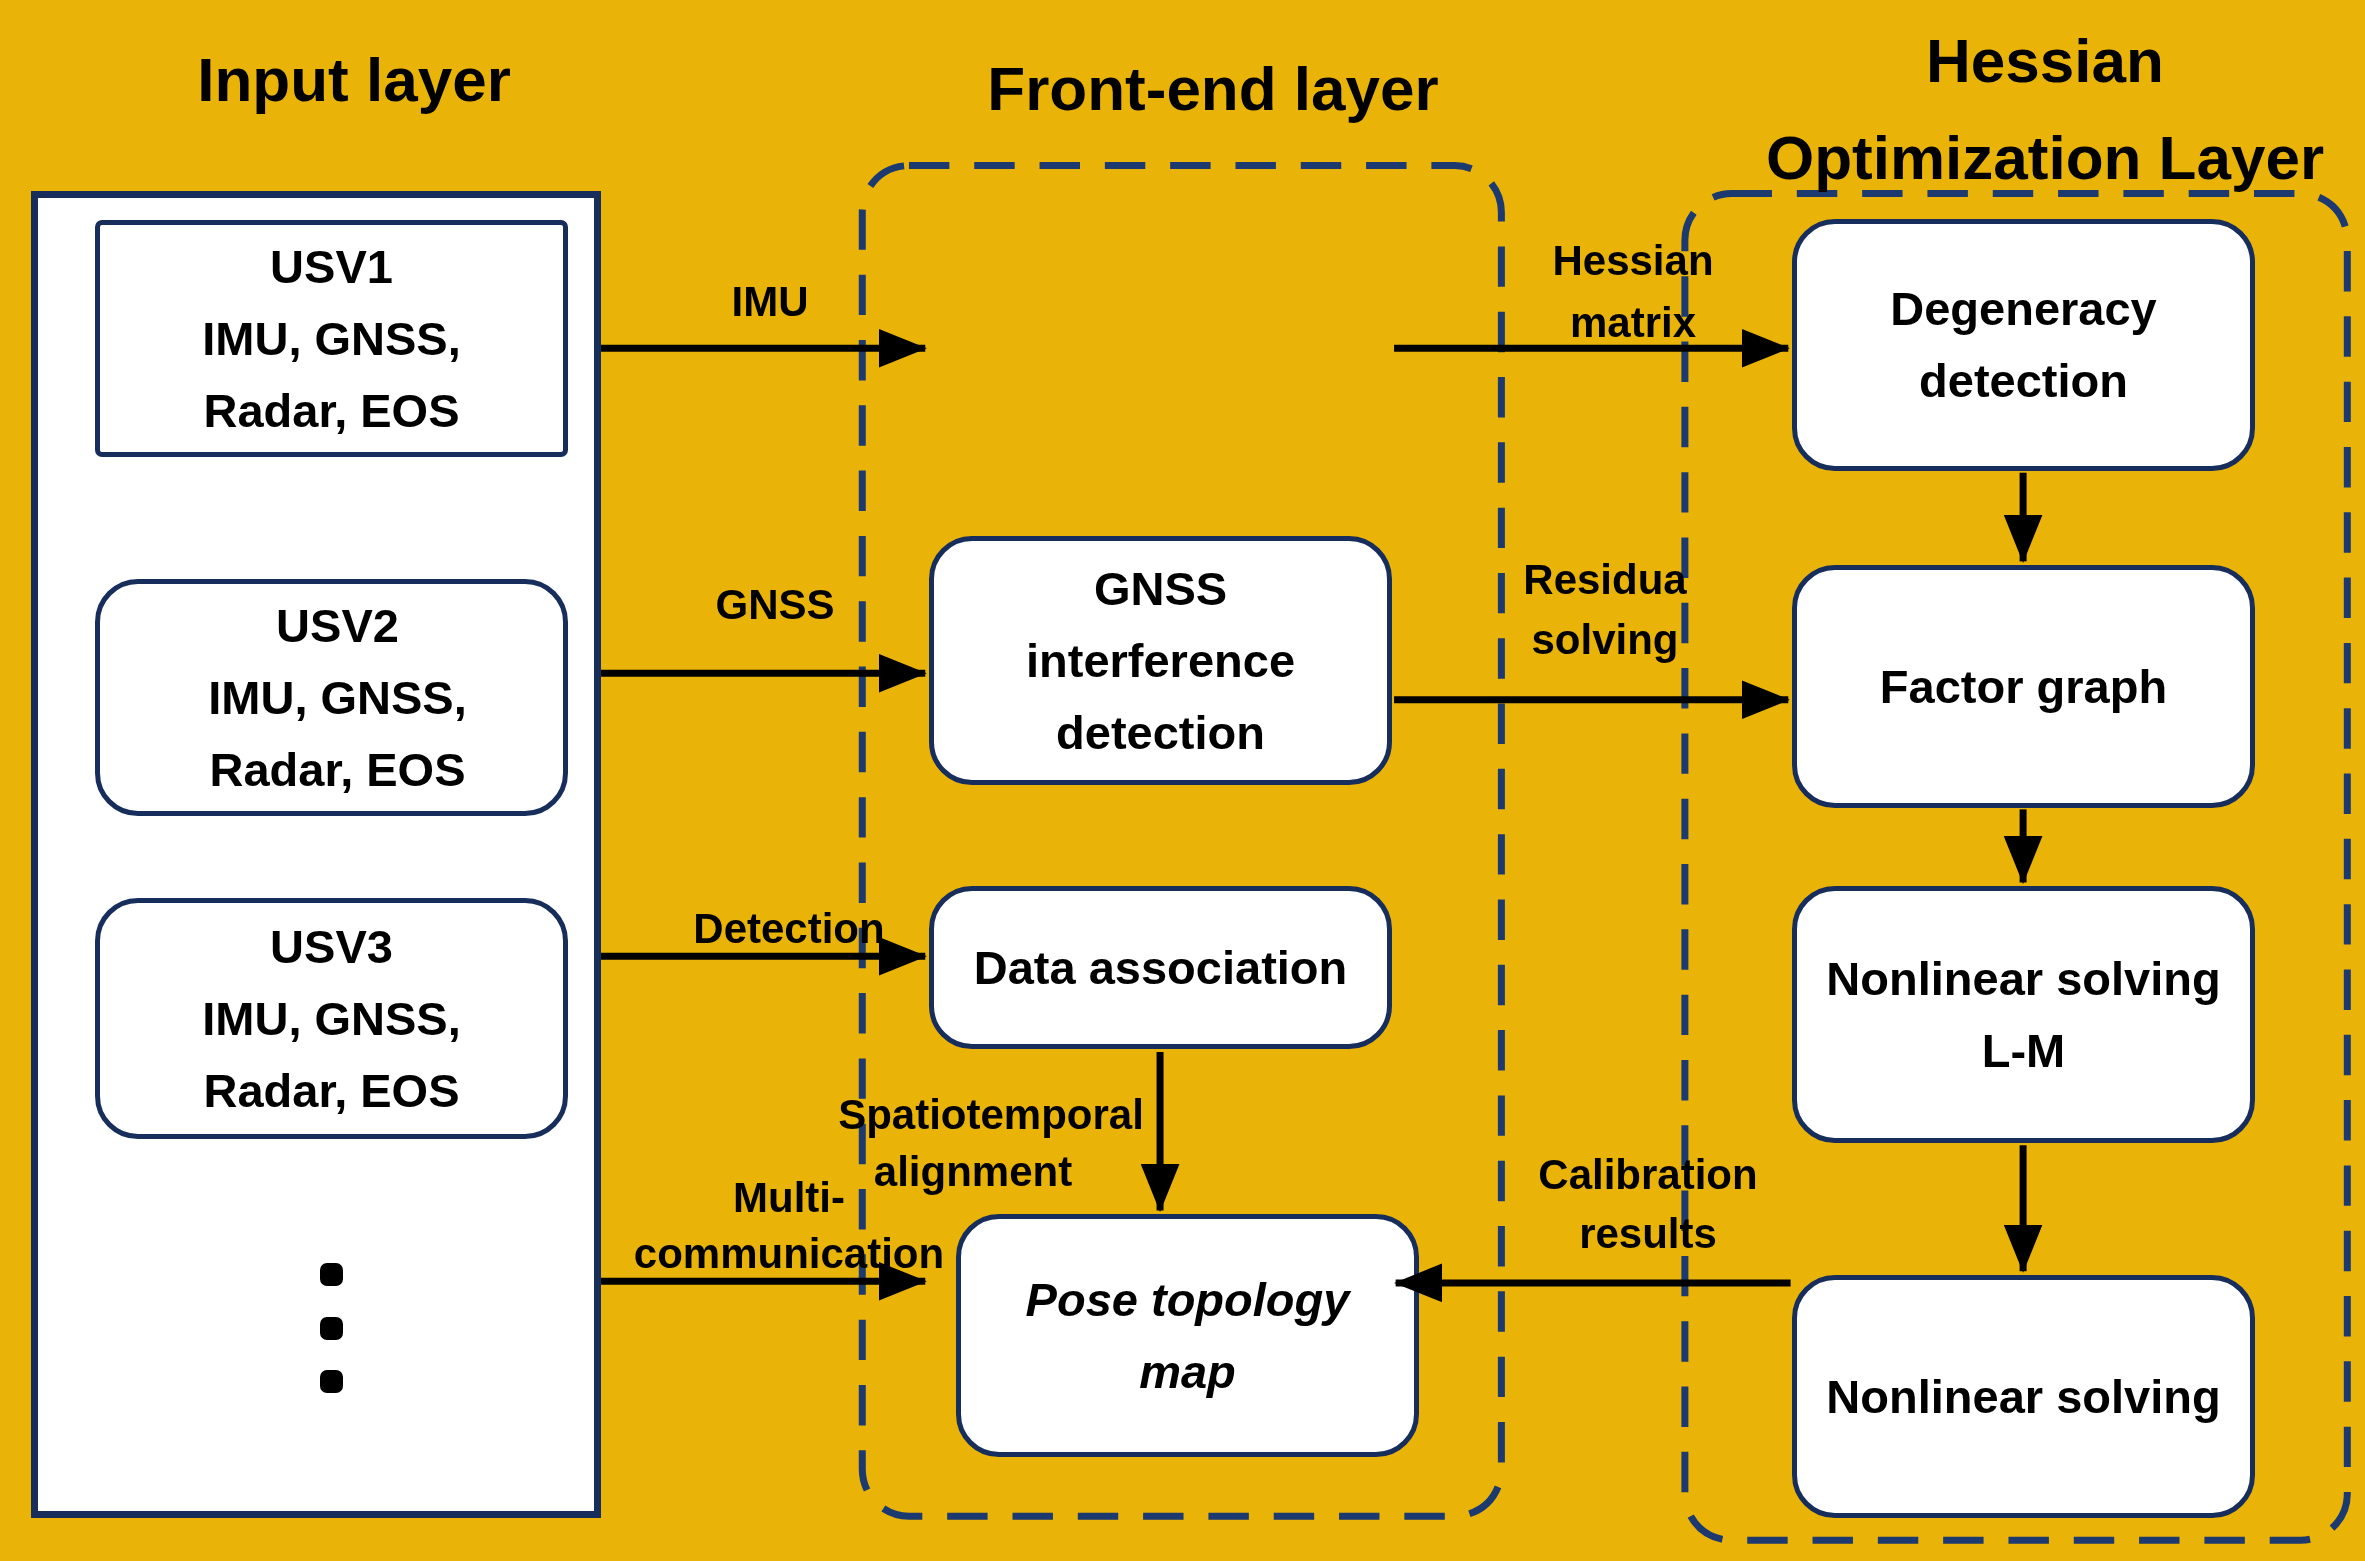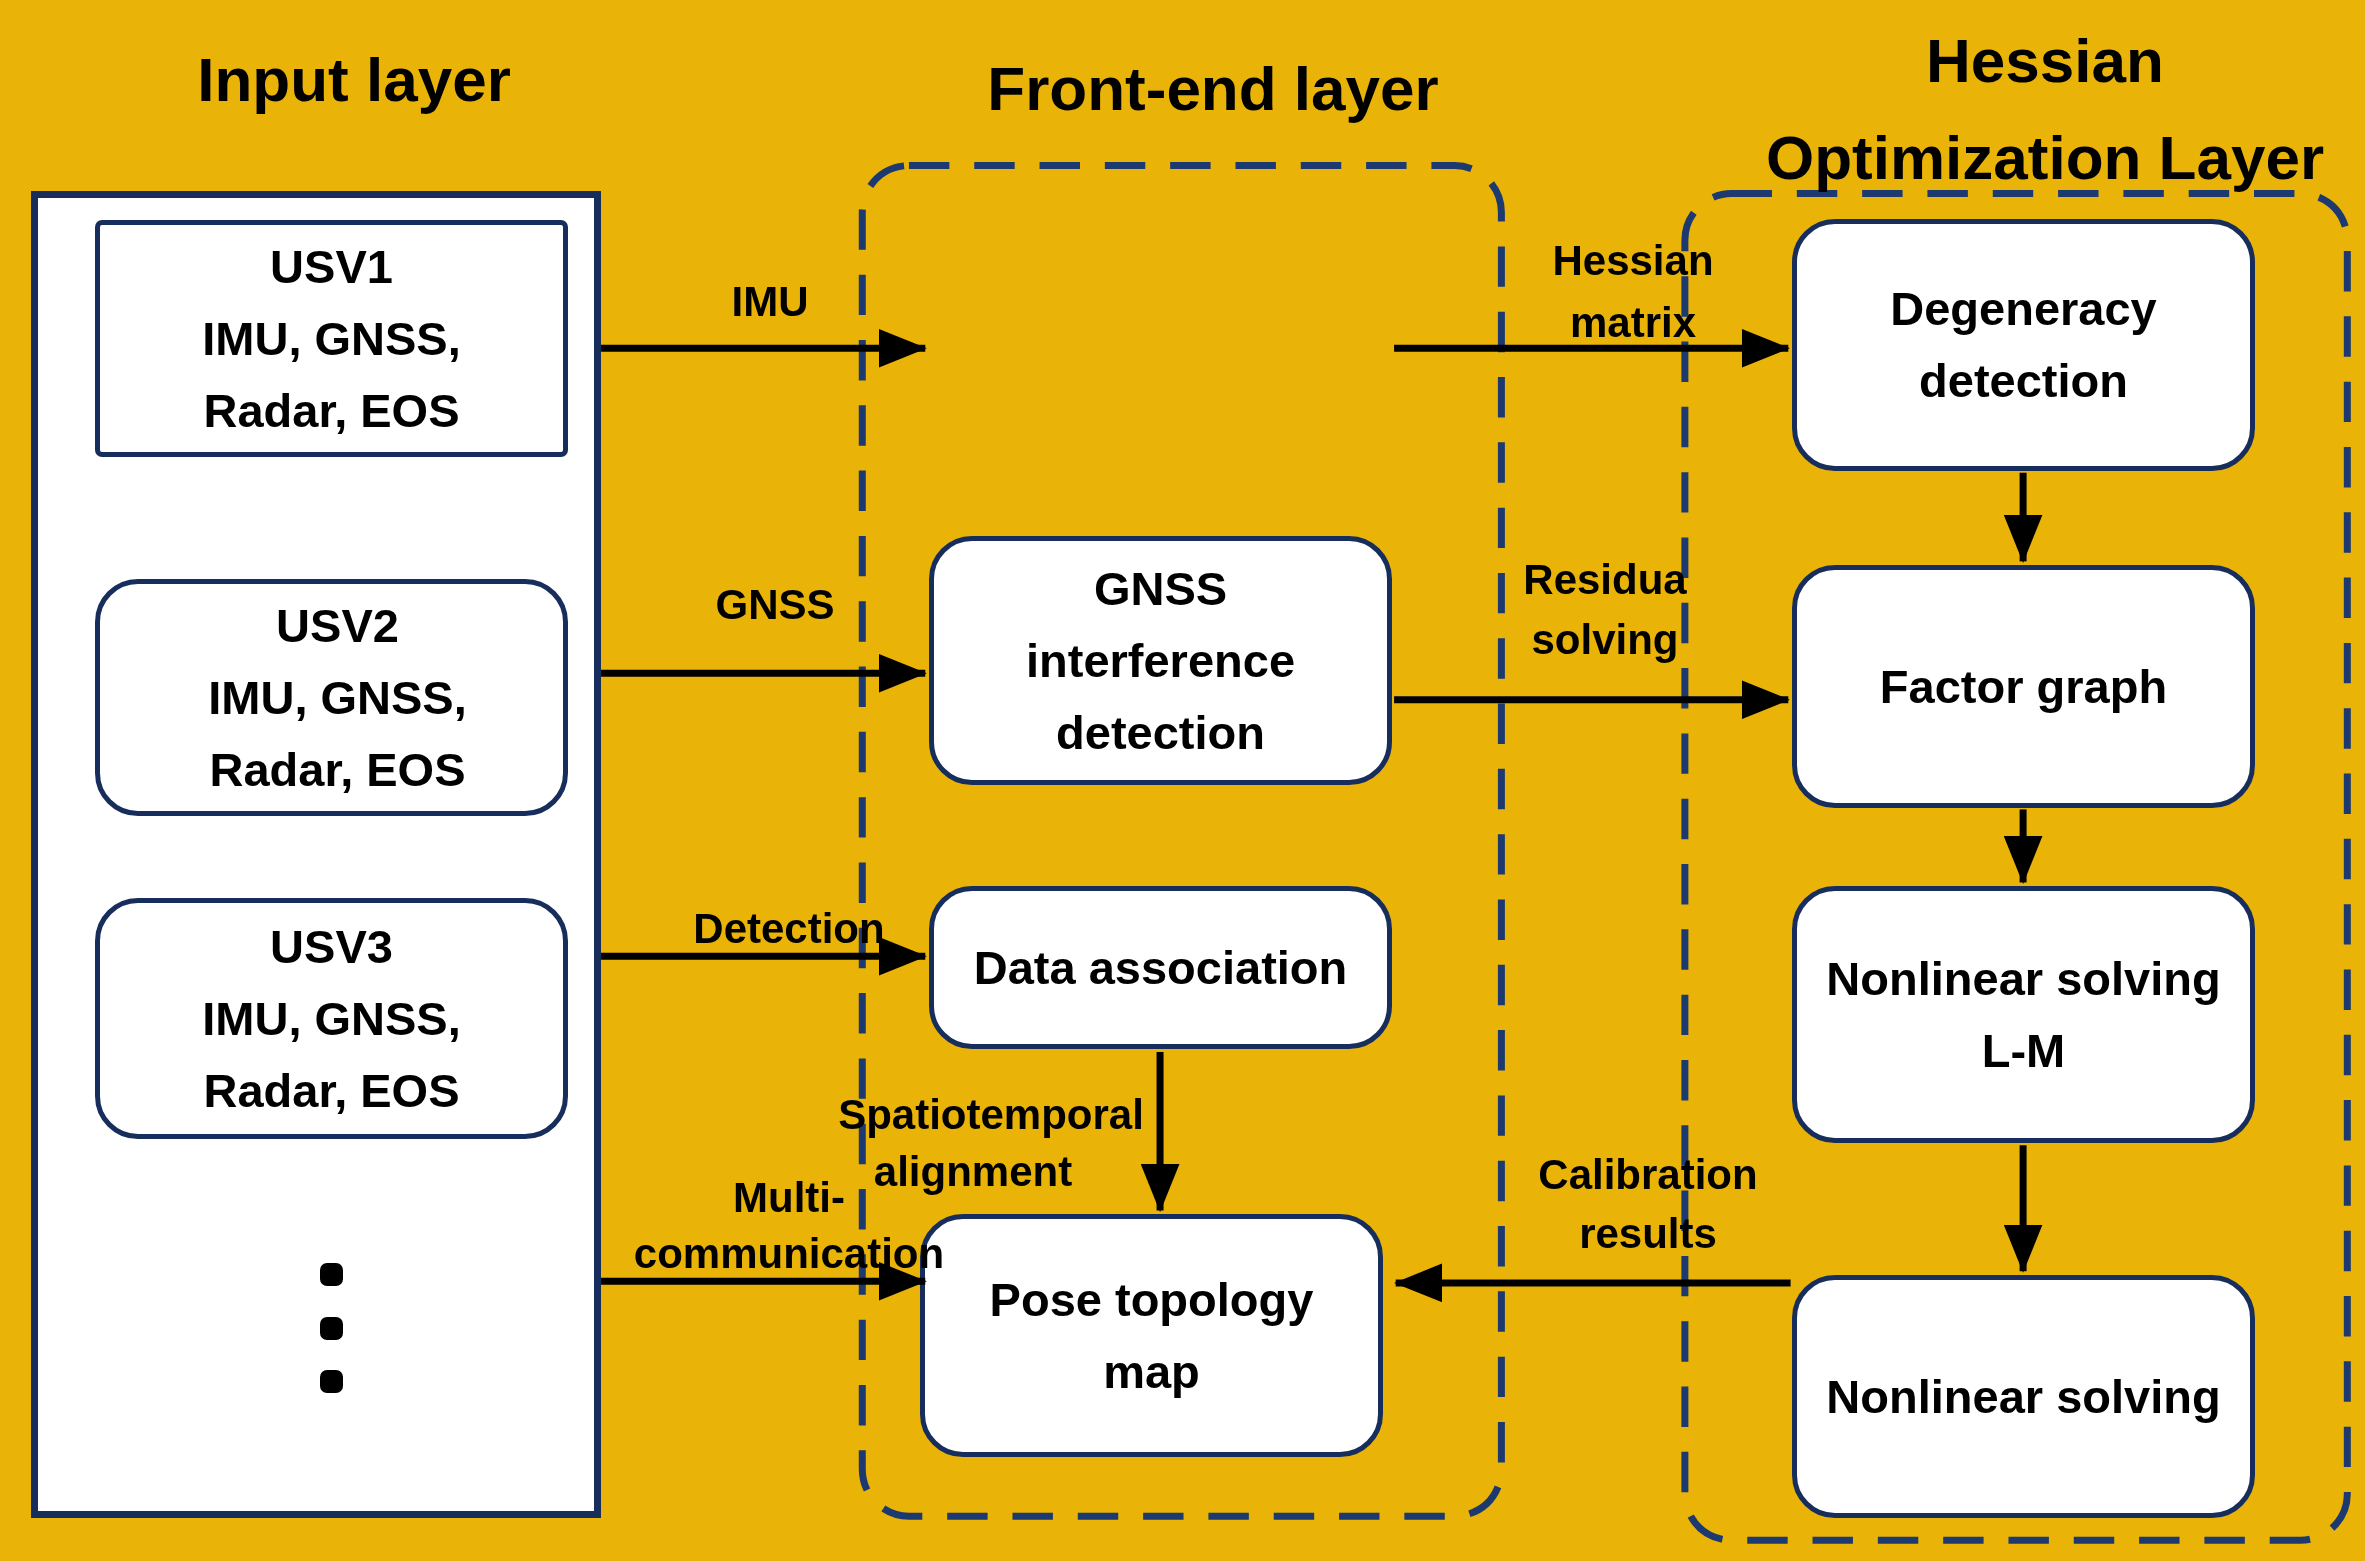--- a/index.html
+++ b/index.html
@@ -97,21 +97,21 @@
   </div>
 
   <div class="box" style="left:929px;top:536px;width:463px;height:249px;">
     <div class="boxline">GNSS</div>
     <div class="boxline">interference</div>
     <div class="boxline">detection</div>
   </div>
   <div class="box" style="left:929px;top:886px;width:463px;height:163px;">
     <div class="boxline">Data association</div>
   </div>
-  <div class="box" style="left:920px;top:1214px;width:463px;height:243px;">
+  <div class="box" style="left:956px;top:1214px;width:463px;height:243px;font-style:italic;">
     <div class="boxline">Pose topology</div>
     <div class="boxline">map</div>
   </div>
 
   <div class="box" style="left:1792px;top:219px;width:463px;height:252px;">
     <div class="boxline">Degeneracy</div>
     <div class="boxline">detection</div>
   </div>
   <div class="box" style="left:1792px;top:565px;width:463px;height:243px;">
     <div class="boxline">Factor graph</div>

